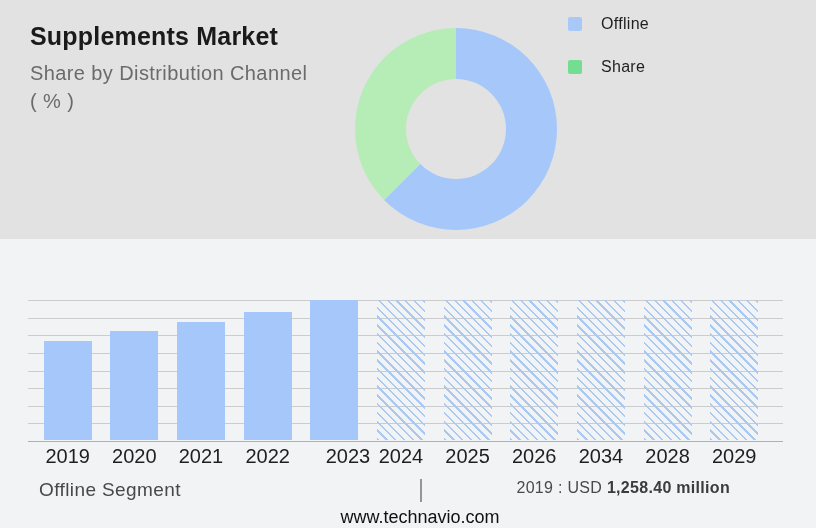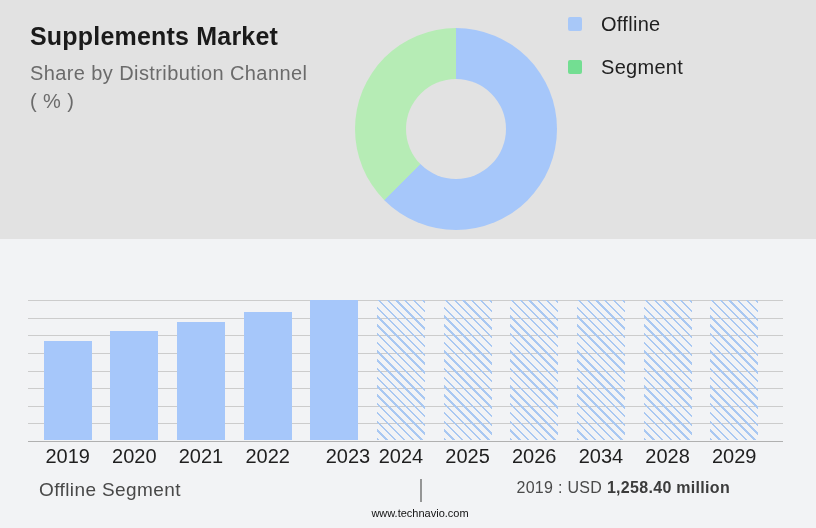--- a/index.html
+++ b/index.html
@@ -14,21 +14,21 @@
   .title-line { font-size:25px; line-height:28px; font-weight:bold; color:#1a1a1a; letter-spacing:.2px; }
   .subtitle-line { font-size:20px; line-height:26px; font-weight:400; color:#6b6b6b; margin-top:2px; letter-spacing:.4px; }
   .subtitle-line.first { margin-top:10px; }
 
   .donut { position:absolute; left:355px; top:28px; width:202px; height:202px; border-radius:50%; }
   .donut-hole { position:absolute; left:51px; top:51px; width:100px; height:100px; border-radius:50%; background:#e2e2e2; }
 
   .legend { position:absolute; left:568px; top:16px; }
   .legend-item { display:flex; align-items:center; height:16px; margin-bottom:27px; }
   .legend-swatch { width:14px; height:14px; border-radius:2px; margin-right:19px; flex:none; }
-  .legend-label { font-size:20px; color:#1f1f1f; letter-spacing:.3px; }
+  .legend-label { font-size:16px; color:#1f1f1f; letter-spacing:.3px; }
 
   
   .bottom-section { position:relative; width:816px; height:289px; background:#f2f3f5; }
 
   .chart-area { position:absolute; left:28px; top:61px; width:755px; height:141px; }
   .gridline { position:absolute; left:0; width:100%; height:1px; background:#cccccc; }
   .gridline.axis { background:#b0b0b0; }
   .bar { position:absolute; bottom:1px; width:48px; }
   .bar.solid { background:#a6c7fa; }
   .bar.hatched {
@@ -37,21 +37,21 @@
       rgba(0,0,0,0) 1.7px, rgba(0,0,0,0) 6.2px);
   }
   .x-label { position:absolute; top:145px; width:66px; text-align:center; font-size:20px; color:#1f1f1f; }
 
   .caption-row { position:absolute; left:0; top:240px; width:816px; height:26px;text-align:center; }
   .caption-left { position:absolute; left:39px; top:0; font-size:19px; color:#484848; letter-spacing:.4px; }
   .caption-sep { position:absolute; left:418px; top:-3px; font-size:23px; font-weight:300; color:#8f8f8f; }
   .caption-right { position:absolute; right:86px; top:0; font-size:16px; color:#4a4a4a; letter-spacing:.3px; white-space:nowrap; }
   .caption-right b { color:#3c3c3c; }
 
-  .footer { position:absolute; left:50%; transform:translateX(-50%); margin-left:12px; top:268px; font-size:11px; color:#111111; }
+  .footer { position:absolute; left:50%; transform:translateX(-50%); margin-left:12px; top:268px; font-size:18px; color:#111111; }
 </style>
 </head>
 <body>
 
 <div class="poster">
 
   <div class="top-section">
     <div class="title-block">
       <div class="title-line">Supplements Market</div>
       <div class="subtitle-line first">Share by Distribution Channel</div>
@@ -62,21 +62,21 @@
       <div class="donut-hole" id="donut-hole" style="background: rgb(226, 226, 226);"></div>
     </div>
 
     <div class="legend">
       <div class="legend-item">
         <span class="legend-swatch" style="background: rgb(168, 200, 248);"></span>
         <span class="legend-label">Offline</span>
       </div>
       <div class="legend-item">
         <span class="legend-swatch" style="background: rgb(115, 222, 146);"></span>
-        <span class="legend-label">Segment</span>
+        <span class="legend-label">Share</span>
       </div>
     </div>
   </div>
 
   <div class="bottom-section">
     <div class="chart-area" id="bar-chart">
         <div class="gridline" style="top: 0px;"></div>
         <div class="gridline" style="top: 17.625px;"></div>
         <div class="gridline" style="top: 35.25px;"></div>
         <div class="gridline" style="top: 52.875px;"></div>

